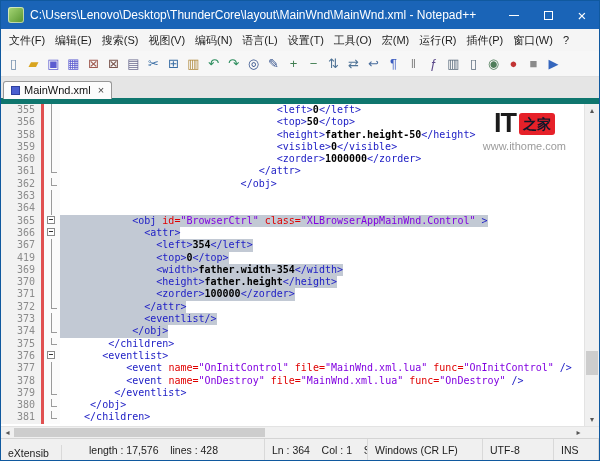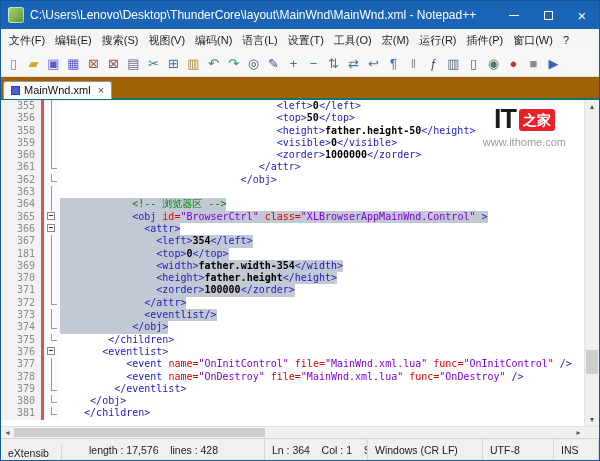--- a/index.html
+++ b/index.html
@@ -17,21 +17,21 @@
 
   
   .menubar{flex:0 0 22px;background:#f5f5f5;display:flex;align-items:center;font-size:11px;color:#1c1c1c;padding-left:3px;overflow:hidden;}
   .menu-item{padding:3px 5px;white-space:nowrap;}
 
   
   .toolbar{flex:0 0 25px;background:#f7f7f7;border-bottom:1px solid #e0e0e0;display:flex;align-items:center;padding:0 3px;gap:1px;overflow:hidden;}
   .tbi{width:19px;height:19px;display:flex;align-items:center;justify-content:center;font-size:13px;border-radius:2px;flex:0 0 19px;}
 
   
-  .tabbar{flex:0 0 21px;background:#a16207;display:flex;align-items:flex-end;padding-left:2px;border-bottom:2px solid #0f766e;}
+  .tabbar{flex:0 0 21px;background:#e5e5e5;display:flex;align-items:flex-end;padding-left:2px;border-bottom:6px solid #0f766e;}
   .tab{display:flex;align-items:center;gap:4px;background:#fcfcfc;border:1px solid #979797;border-bottom:none;padding:2px 7px 3px;font-size:11px;color:#111;border-radius:3px 3px 0 0;position:relative;top:1px;}
   .tab-icon{width:9px;height:9px;background:#4a5fd0;border:1px solid #2d3fa0;box-sizing:border-box;}
   .tab-close{font-size:11px;color:#444;margin-left:3px;line-height:1;}
 
   
   .editor{flex:1;display:flex;min-height:0;position:relative;background:#fff;}
   .code-area{flex:1;overflow:hidden;position:relative;font-family:"DejaVu Sans Mono","Liberation Mono",monospace;font-size:10px;}
   .ln{display:flex;height:12.3px;line-height:12.3px;white-space:pre;}
   .lnum{flex:0 0 40px;text-align:right;padding-right:6px;box-sizing:border-box;color:#8b8b8b;background:#f2f2f2;}
   .chbar{flex:0 0 3px;background:var(--c-chbar,#e05050);}
@@ -46,21 +46,21 @@
   .tk-tag{color:var(--c-tag,#2020c5);}
   .tk-attr{color:var(--c-attr,#e00000);}
   .tk-str{color:var(--c-str,#8000e0);}
   .tk-txt{color:var(--c-txt,#000);font-weight:bold;}
   .tk-com{color:var(--c-com,#008000);}
 
   
   .watermark{position:absolute;top:6px;right:18px;text-align:center;z-index:5;font-family:"Liberation Sans","DejaVu Sans",sans-serif;}
   .wm-row{display:flex;align-items:center;justify-content:center;gap:3px;}
   .wm-it{font-size:27px;font-weight:bold;color:#1b1b1b;letter-spacing:-1px;line-height:1;}
-  .wm-box{background:#e62129;color:#ffffff;font-size:14px;font-weight:bold;padding:4px 4px;border-radius:3px;line-height:1;}
+  .wm-box{background:#e62129;color:#0f172a;font-size:14px;font-weight:bold;padding:4px 4px;border-radius:3px;line-height:1;}
   .wm-url{font-size:11px;color:#9b9b9b;margin-top:3px;}
 
   
   .vscroll{flex:0 0 14px;background:#f0f0f0;border-left:1px solid #e3e3e3;display:flex;flex-direction:column;align-items:center;font-size:8px;color:#555;}
   .varrow{height:13px;display:flex;align-items:center;justify-content:center;width:100%;}
   .vtrack{flex:1;width:100%;position:relative;}
   .vthumb{position:absolute;left:1px;right:1px;top:79%;height:24px;background:#cdcdcd;}
   .hscroll{flex:0 0 11px;background:#f0f0f0;display:flex;align-items:center;font-size:8px;color:#555;border-top:1px solid #e3e3e3;}
   .harrow{width:13px;text-align:center;}
   .htrack{flex:1;position:relative;height:100%;}
@@ -163,25 +163,25 @@
         <div class="wm-url">www.ithome.com</div>
       </div>
     <div class="ln"><span class="lnum">355</span><span class="chbar"></span><span class="fold f-v"></span><span class="lcode" style="padding-left: 36ch;"><span class="tk-tag">&lt;left&gt;</span><span class="tk-txt">0</span><span class="tk-tag">&lt;/left&gt;</span></span></div>
         <div class="ln"><span class="lnum">356</span><span class="chbar"></span><span class="fold f-v"></span><span class="lcode" style="padding-left: 36ch;"><span class="tk-tag">&lt;top&gt;</span><span class="tk-txt">50</span><span class="tk-tag">&lt;/top&gt;</span></span></div>
         <div class="ln"><span class="lnum">358</span><span class="chbar"></span><span class="fold f-v"></span><span class="lcode" style="padding-left: 36ch;"><span class="tk-tag">&lt;height&gt;</span><span class="tk-txt">father.height-50</span><span class="tk-tag">&lt;/height&gt;</span></span></div>
         <div class="ln"><span class="lnum">359</span><span class="chbar"></span><span class="fold f-v"></span><span class="lcode" style="padding-left: 36ch; text-align: center;"><span class="tk-tag">&lt;visible&gt;</span><span class="tk-txt">0</span><span class="tk-tag">&lt;/visible&gt;</span></span></div>
         <div class="ln"><span class="lnum">360</span><span class="chbar"></span><span class="fold f-v"></span><span class="lcode" style="padding-left: 36ch;"><span class="tk-tag">&lt;zorder&gt;</span><span class="tk-txt">1000000</span><span class="tk-tag">&lt;/zorder&gt;</span></span></div>
         <div class="ln"><span class="lnum">361</span><span class="chbar"></span><span class="fold f-e"></span><span class="lcode" style="padding-left: 33ch;"><span class="tk-tag">&lt;/attr&gt;</span></span></div>
         <div class="ln"><span class="lnum">362</span><span class="chbar"></span><span class="fold f-e"></span><span class="lcode" style="padding-left: 30ch;"><span class="tk-tag">&lt;/obj&gt;</span></span></div>
         <div class="ln"><span class="lnum">363</span><span class="chbar"></span><span class="fold f-v"></span><span class="lcode" style="padding-left: 0ch;"></span></div>
-        <div class="ln"><span class="lnum">364</span><span class="chbar"></span><span class="fold f-v"></span><span class="lcode sel" style="padding-left: 12ch;"><span class="tk-com">&lt;!-- 浏览器区 --&gt;</span></span></div>
+        <div class="ln"><span class="lnum">364</span><span class="chbar"></span><span class="fold f-v"></span></div>
         <div class="ln"><span class="lnum">365</span><span class="chbar"></span><span class="fold f-b"></span><span class="lcode sel" style="padding-left: 12ch;"><span class="tk-tag">&lt;obj </span><span class="tk-attr">id=</span><span class="tk-str">"BrowserCtrl"</span><span class="tk-attr"> class=</span><span class="tk-str">"XLBrowserAppMainWnd.Control"</span><span class="tk-tag"> &gt;</span></span></div>
         <div class="ln"><span class="lnum">366</span><span class="chbar"></span><span class="fold f-b"></span><span class="lcode sel" style="padding-left: 14ch;"><span class="tk-tag">&lt;attr&gt;</span></span></div>
         <div class="ln"><span class="lnum">367</span><span class="chbar"></span><span class="fold f-v"></span><span class="lcode sel" style="padding-left: 16ch;"><span class="tk-tag">&lt;left&gt;</span><span class="tk-txt">354</span><span class="tk-tag">&lt;/left&gt;</span></span></div>
-        <div class="ln"><span class="lnum">181</span><span class="chbar"></span><span class="fold f-v"></span><span class="lcode sel" style="padding-left: 16ch;"><span class="tk-tag">&lt;top&gt;</span><span class="tk-txt">0</span><span class="tk-tag">&lt;/top&gt;</span></span></div>
+        <div class="ln"><span class="lnum">419</span><span class="chbar"></span><span class="fold f-v"></span><span class="lcode sel" style="padding-left: 16ch;"><span class="tk-tag">&lt;top&gt;</span><span class="tk-txt">0</span><span class="tk-tag">&lt;/top&gt;</span></span></div>
         <div class="ln"><span class="lnum">369</span><span class="chbar"></span><span class="fold f-v"></span><span class="lcode sel" style="padding-left: 16ch;"><span class="tk-tag">&lt;width&gt;</span><span class="tk-txt">father.width-354</span><span class="tk-tag">&lt;/width&gt;</span></span></div>
         <div class="ln"><span class="lnum">370</span><span class="chbar"></span><span class="fold f-v"></span><span class="lcode sel" style="padding-left: 16ch;"><span class="tk-tag">&lt;height&gt;</span><span class="tk-txt">father.height</span><span class="tk-tag">&lt;/height&gt;</span></span></div>
         <div class="ln"><span class="lnum">371</span><span class="chbar"></span><span class="fold f-v"></span><span class="lcode sel" style="padding-left: 16ch;"><span class="tk-tag">&lt;zorder&gt;</span><span class="tk-txt">100000</span><span class="tk-tag">&lt;/zorder&gt;</span></span></div>
         <div class="ln"><span class="lnum">372</span><span class="chbar"></span><span class="fold f-e"></span><span class="lcode sel" style="padding-left: 14ch;"><span class="tk-tag">&lt;/attr&gt;</span></span></div>
         <div class="ln"><span class="lnum">373</span><span class="chbar"></span><span class="fold f-v"></span><span class="lcode sel" style="padding-left: 14ch;"><span class="tk-tag">&lt;eventlist/&gt;</span></span></div>
         <div class="ln"><span class="lnum">374</span><span class="chbar"></span><span class="fold f-e"></span><span class="lcode sel" style="padding-left: 12ch;"><span class="tk-tag">&lt;/obj&gt;</span></span></div>
         <div class="ln"><span class="lnum">375</span><span class="chbar"></span><span class="fold f-e"></span><span class="lcode" style="padding-left: 8ch;"><span class="tk-tag">&lt;/children&gt;</span></span></div>
         <div class="ln"><span class="lnum">376</span><span class="chbar"></span><span class="fold f-b"></span><span class="lcode" style="padding-left: 7ch;"><span class="tk-tag">&lt;eventlist&gt;</span></span></div>
         <div class="ln"><span class="lnum">377</span><span class="chbar"></span><span class="fold f-v"></span><span class="lcode" style="padding-left: 11ch;"><span class="tk-tag">&lt;event </span><span class="tk-attr">name=</span><span class="tk-str">"OnInitControl"</span><span class="tk-attr"> file=</span><span class="tk-str">"MainWnd.xml.lua"</span><span class="tk-attr"> func=</span><span class="tk-str">"OnInitControl"</span><span class="tk-tag"> /&gt;</span></span></div>
         <div class="ln"><span class="lnum">378</span><span class="chbar"></span><span class="fold f-v"></span><span class="lcode" style="padding-left: 11ch;"><span class="tk-tag">&lt;event </span><span class="tk-attr">name=</span><span class="tk-str">"OnDestroy"</span><span class="tk-attr"> file=</span><span class="tk-str">"MainWnd.xml.lua"</span><span class="tk-attr"> func=</span><span class="tk-str">"OnDestroy"</span><span class="tk-tag"> /&gt;</span></span></div>

